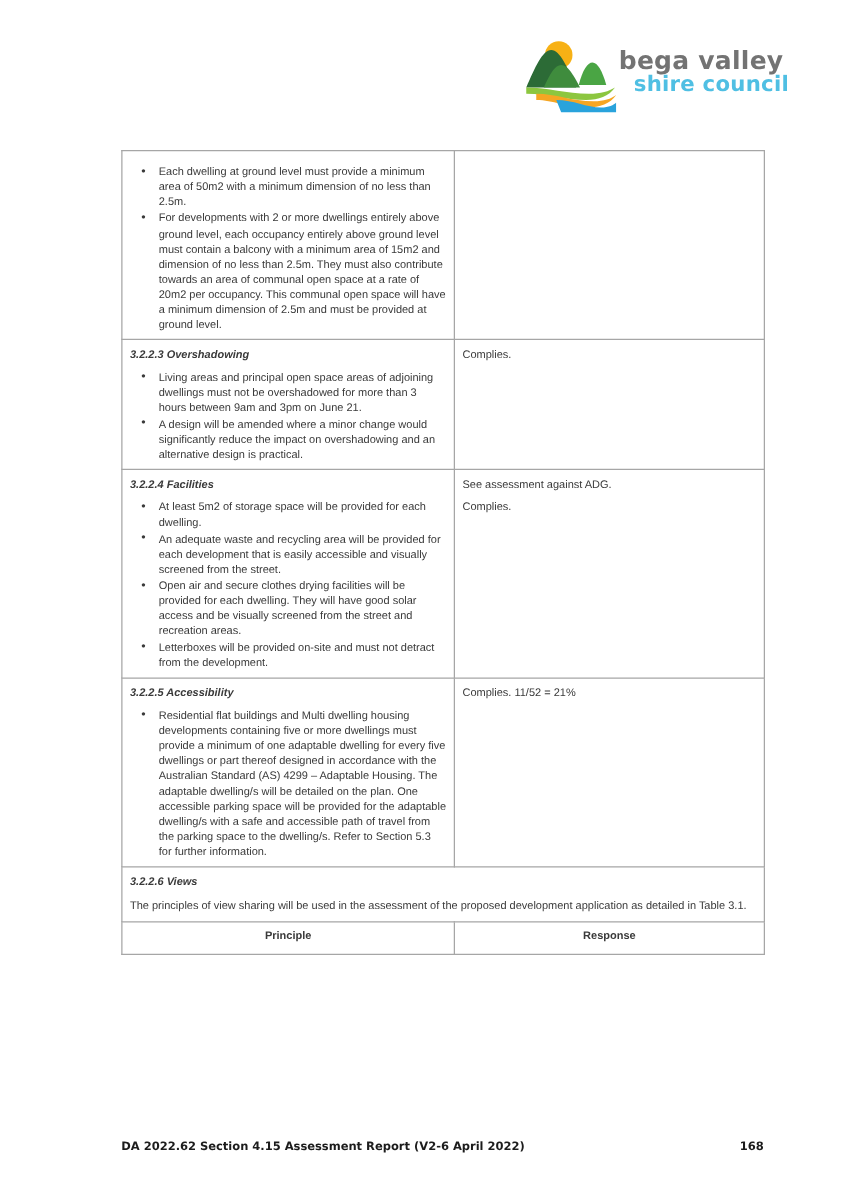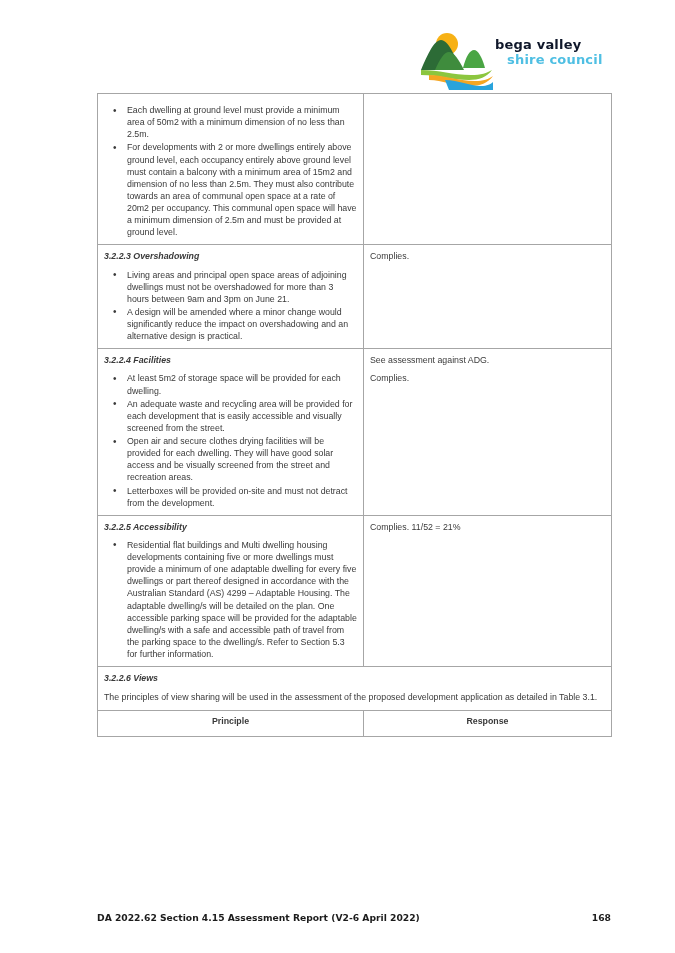--- a/index.html
+++ b/index.html
@@ -36,41 +36,41 @@
   }
   .logo-text {
     position: absolute;
     left: 76px;
     top: 12px;
     line-height: 1;
   }
   .logo-line1 {
     display: block;
     font-family: "DejaVu Sans", sans-serif;
-    font-size: 13px;
+    font-size: 20px;
     font-weight: 600;
     letter-spacing: .2px;
-    color: #0f172a;
+    color: #737373;
   }
   .logo-line2 {
     display: block;
     margin-top: 2px;
     margin-left: 12px;
     font-family: "DejaVu Sans", sans-serif;
-    font-size: 13px;
+    font-size: 17px;
     font-weight: 600;
     letter-spacing: .2px;
     color: #4fbfe3;
   }
 
   
   .assessment-table {
     position: absolute;
     left: 97px;
-    top: 93px;
+    top: 120px;
     width: 514px;
     border-collapse: collapse;
     table-layout: fixed;
     font-size: 8.8px;
   }
   .assessment-table td {
     border: 1px solid #a6a6a6;
     vertical-align: top;
     padding: 4px 6px 5px 6px;
     line-height: 1.38;

